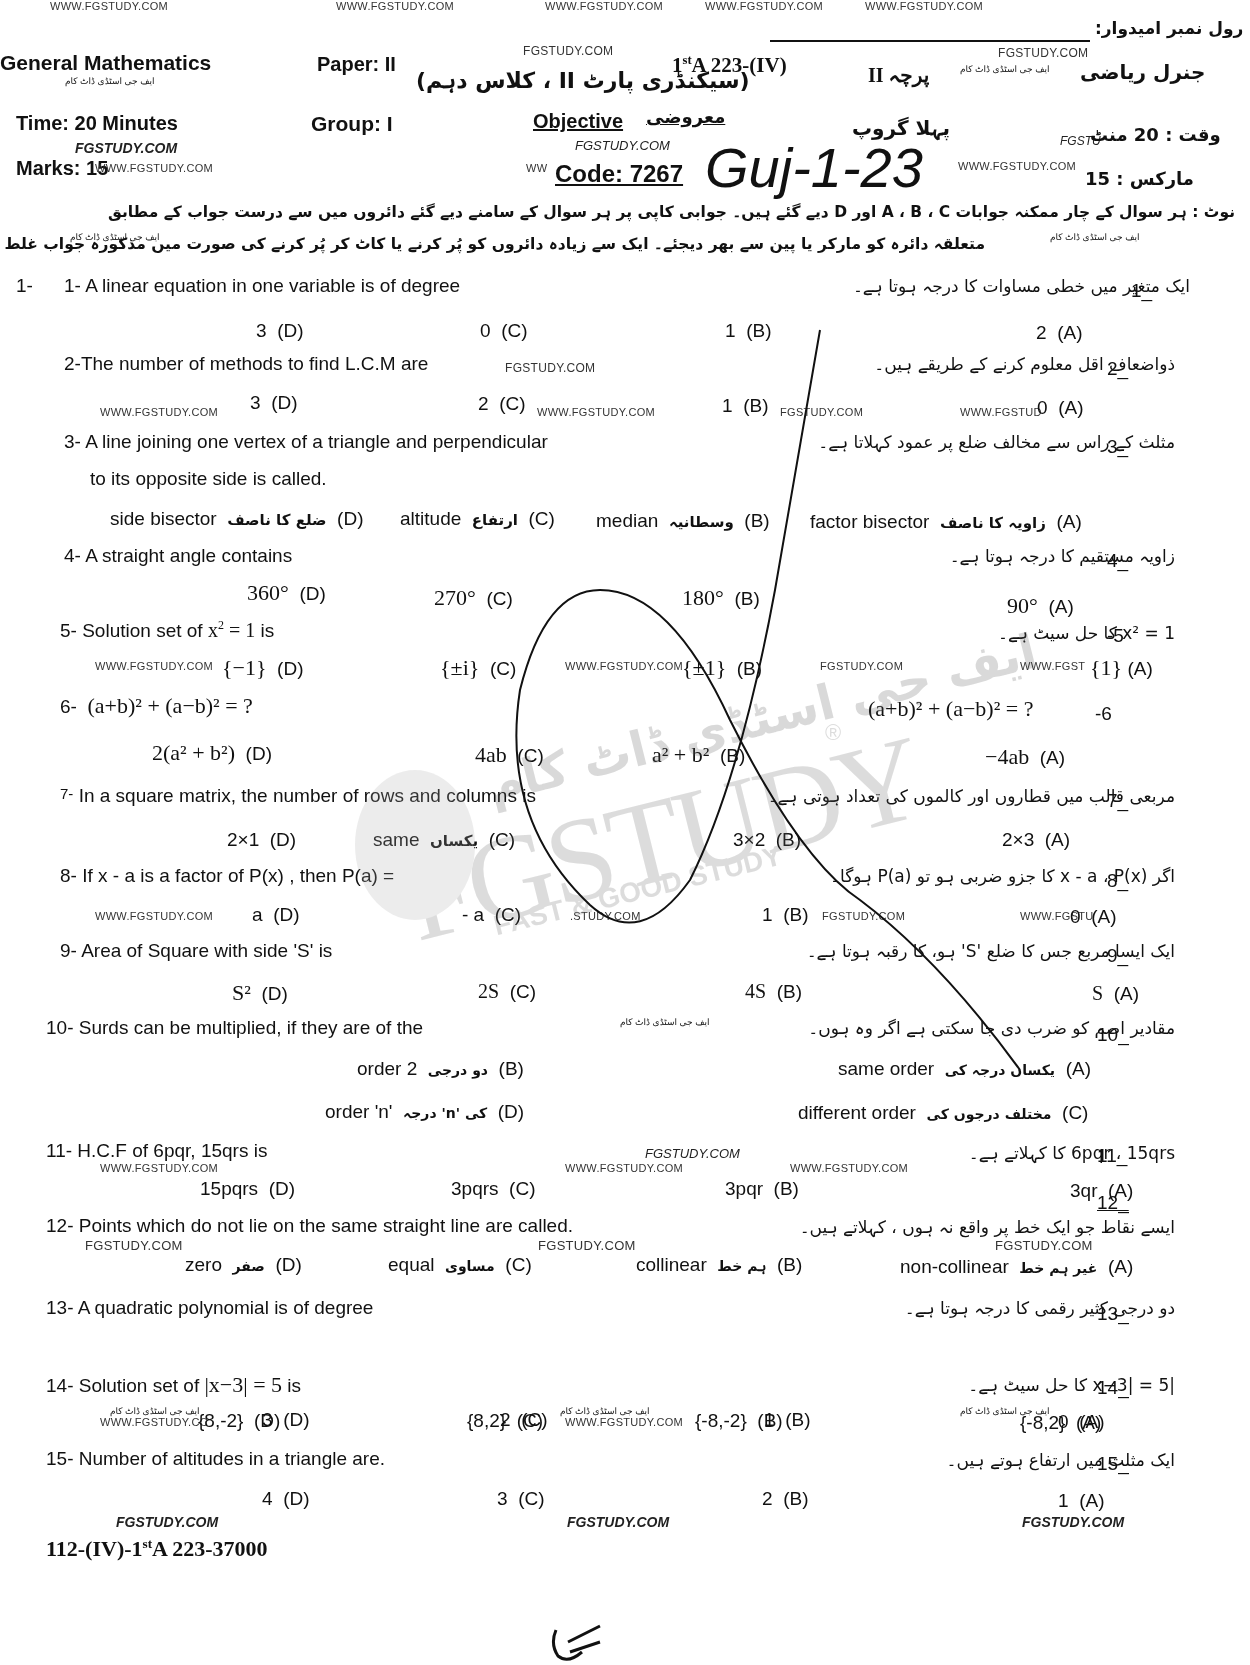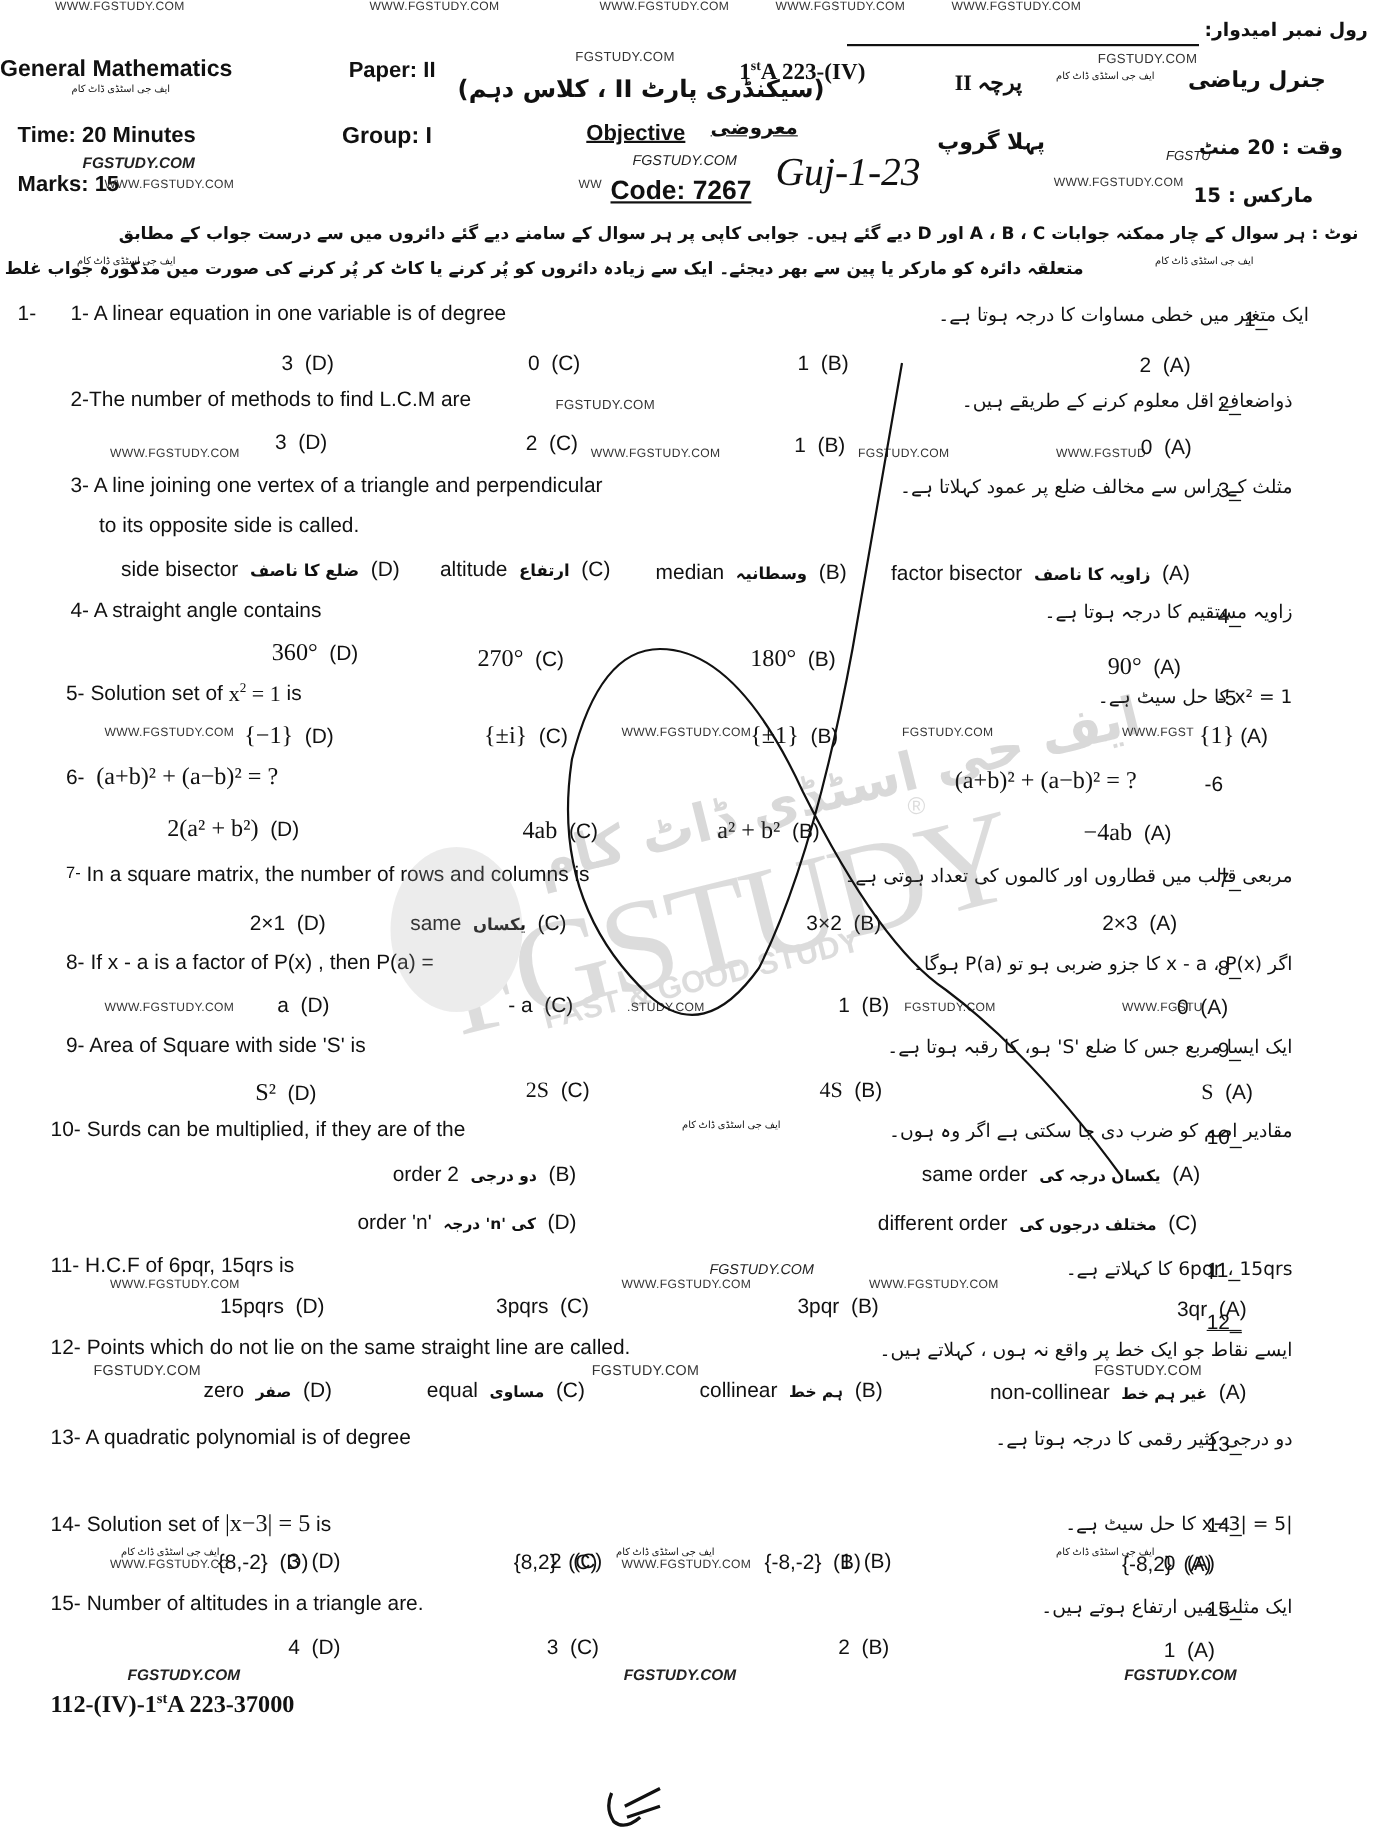--- a/index.html
+++ b/index.html
@@ -61,21 +61,21 @@
 <div class="abs urdu u" style="left:646px;top:106px;font-size:18px;">معروضی</div>
 <div class="abs wm-i" style="left:575px;top:138px;font-size:13px;">FGSTUDY.COM</div>
 <div class="abs urdu" style="left:852px;top:116px;font-size:20px;">پہلا گروپ</div>
 <div class="abs wm-i" style="left:1060px;top:134px;font-size:12px;">FGSTU</div>
 <div class="abs urdu" style="left:1090px;top:124px;font-size:18px;">وقت : 20 منٹ</div>
 
 <div class="abs hdr" style="left:16px;top:157px;font-size:20px;">Marks: 15</div>
 <div class="abs wm" style="left:95px;top:162px;">WWW.FGSTUDY.COM</div>
 <div class="abs wm" style="left:526px;top:162px;">WW</div>
 <div class="abs hdr u" style="left:555px;top:160px;font-size:24px;">Code: 7267</div>
-<div class="abs" style="left:705px;top:135px;font-family:Liberation Serif, serif;font-style:italic;font-size:36px;">Guj-1-23</div>
+<div class="abs" style="left:705px;top:135px;font-family:Liberation Sans, sans-serif;font-style:italic;font-size:56px;">Guj-1-23</div>
 <div class="abs wm" style="left:958px;top:160px;">WWW.FGSTUDY.COM</div>
 <div class="abs urdu" style="left:1085px;top:168px;font-size:18px;">مارکس : 15</div>
 
 <div class="abs urdu" style="right:15px;top:203px;font-size:15.5px;">نوٹ : ہر سوال کے چار ممکنہ جوابات A ، B ، C اور D دیے گئے ہیں۔ جوابی کاپی پر ہر سوال کے سامنے دیے گئے دائروں میں سے درست جواب کے مطابق</div>
 <div class="abs urdu" style="right:265px;top:235px;font-size:15.5px;">متعلقہ دائرہ کو مارکر یا پین سے بھر دیجئے۔ ایک سے زیادہ دائروں کو پُر کرنے یا کاٹ کر پُر کرنے کی صورت میں مذکورہ جواب غلط تصور ہوگا۔</div>
 <div class="abs" style="left:70px;top:232px;font-size:9px;direction:rtl;">ایف جی اسٹڈی ڈاٹ کام</div>
 <div class="abs" style="left:1050px;top:232px;font-size:9px;direction:rtl;">ایف جی اسٹڈی ڈاٹ کام</div>
 
 <div class="abs q" style="left:16px;top:275px;">1-</div>
 

